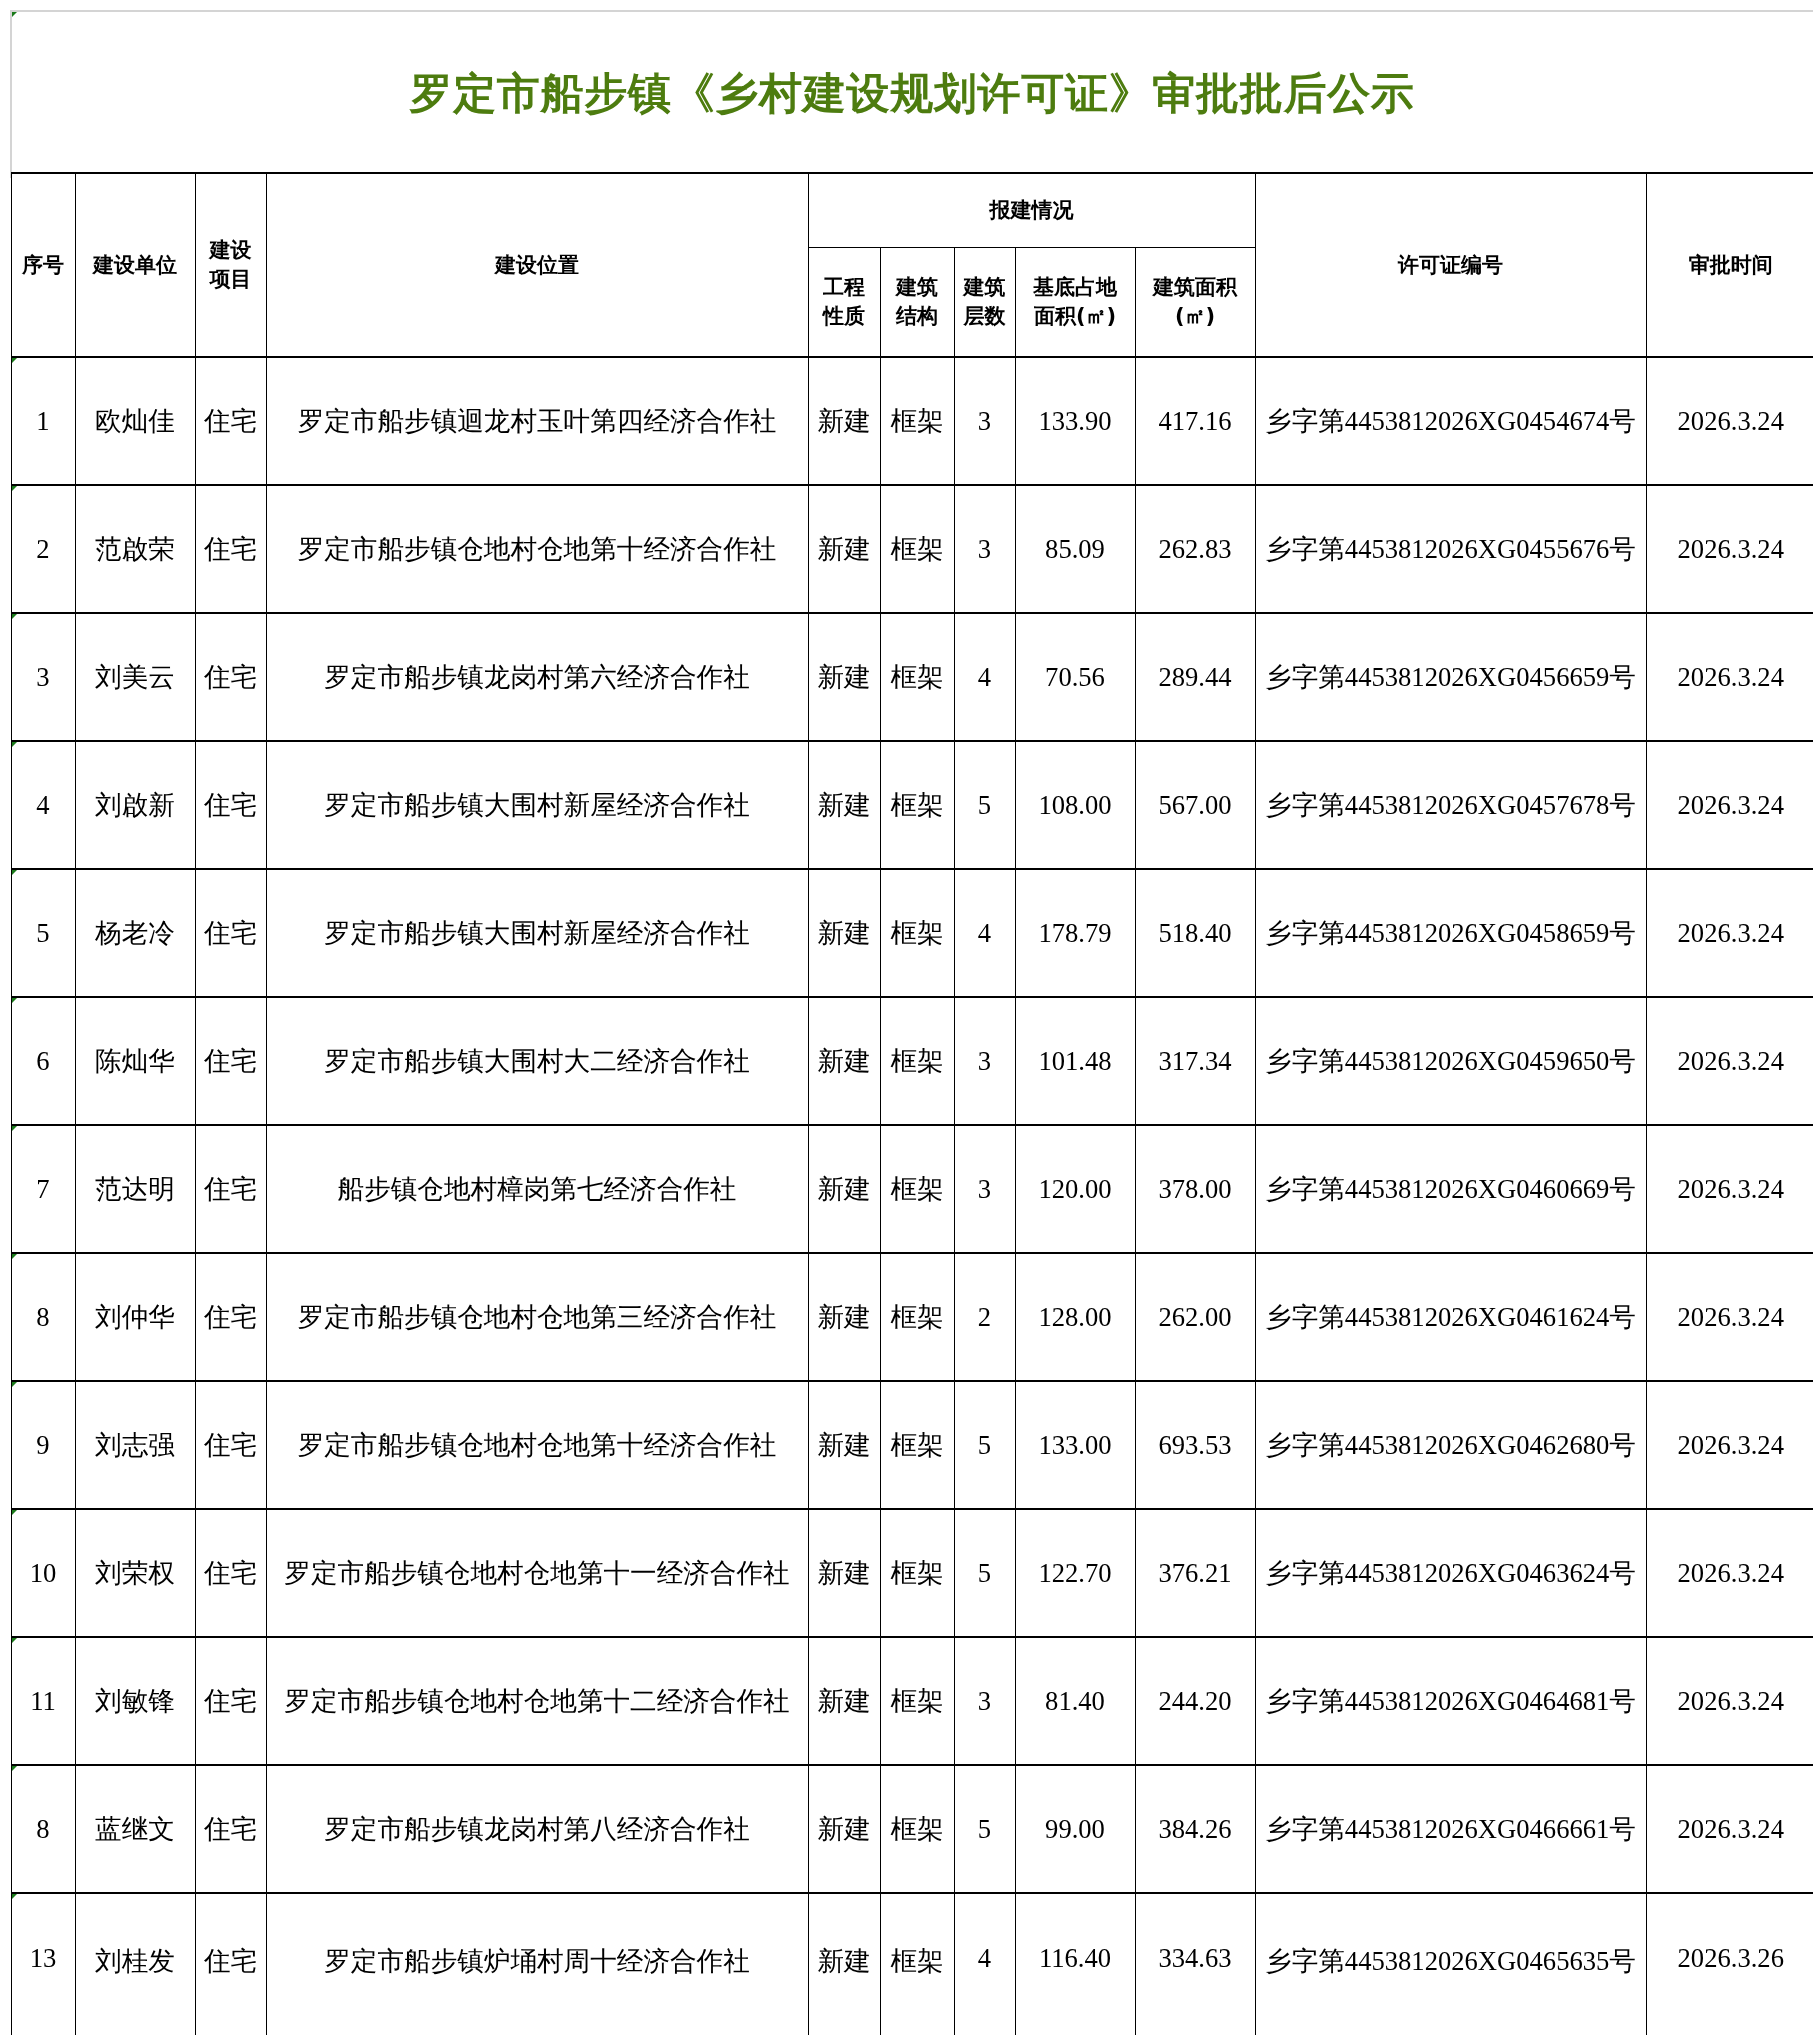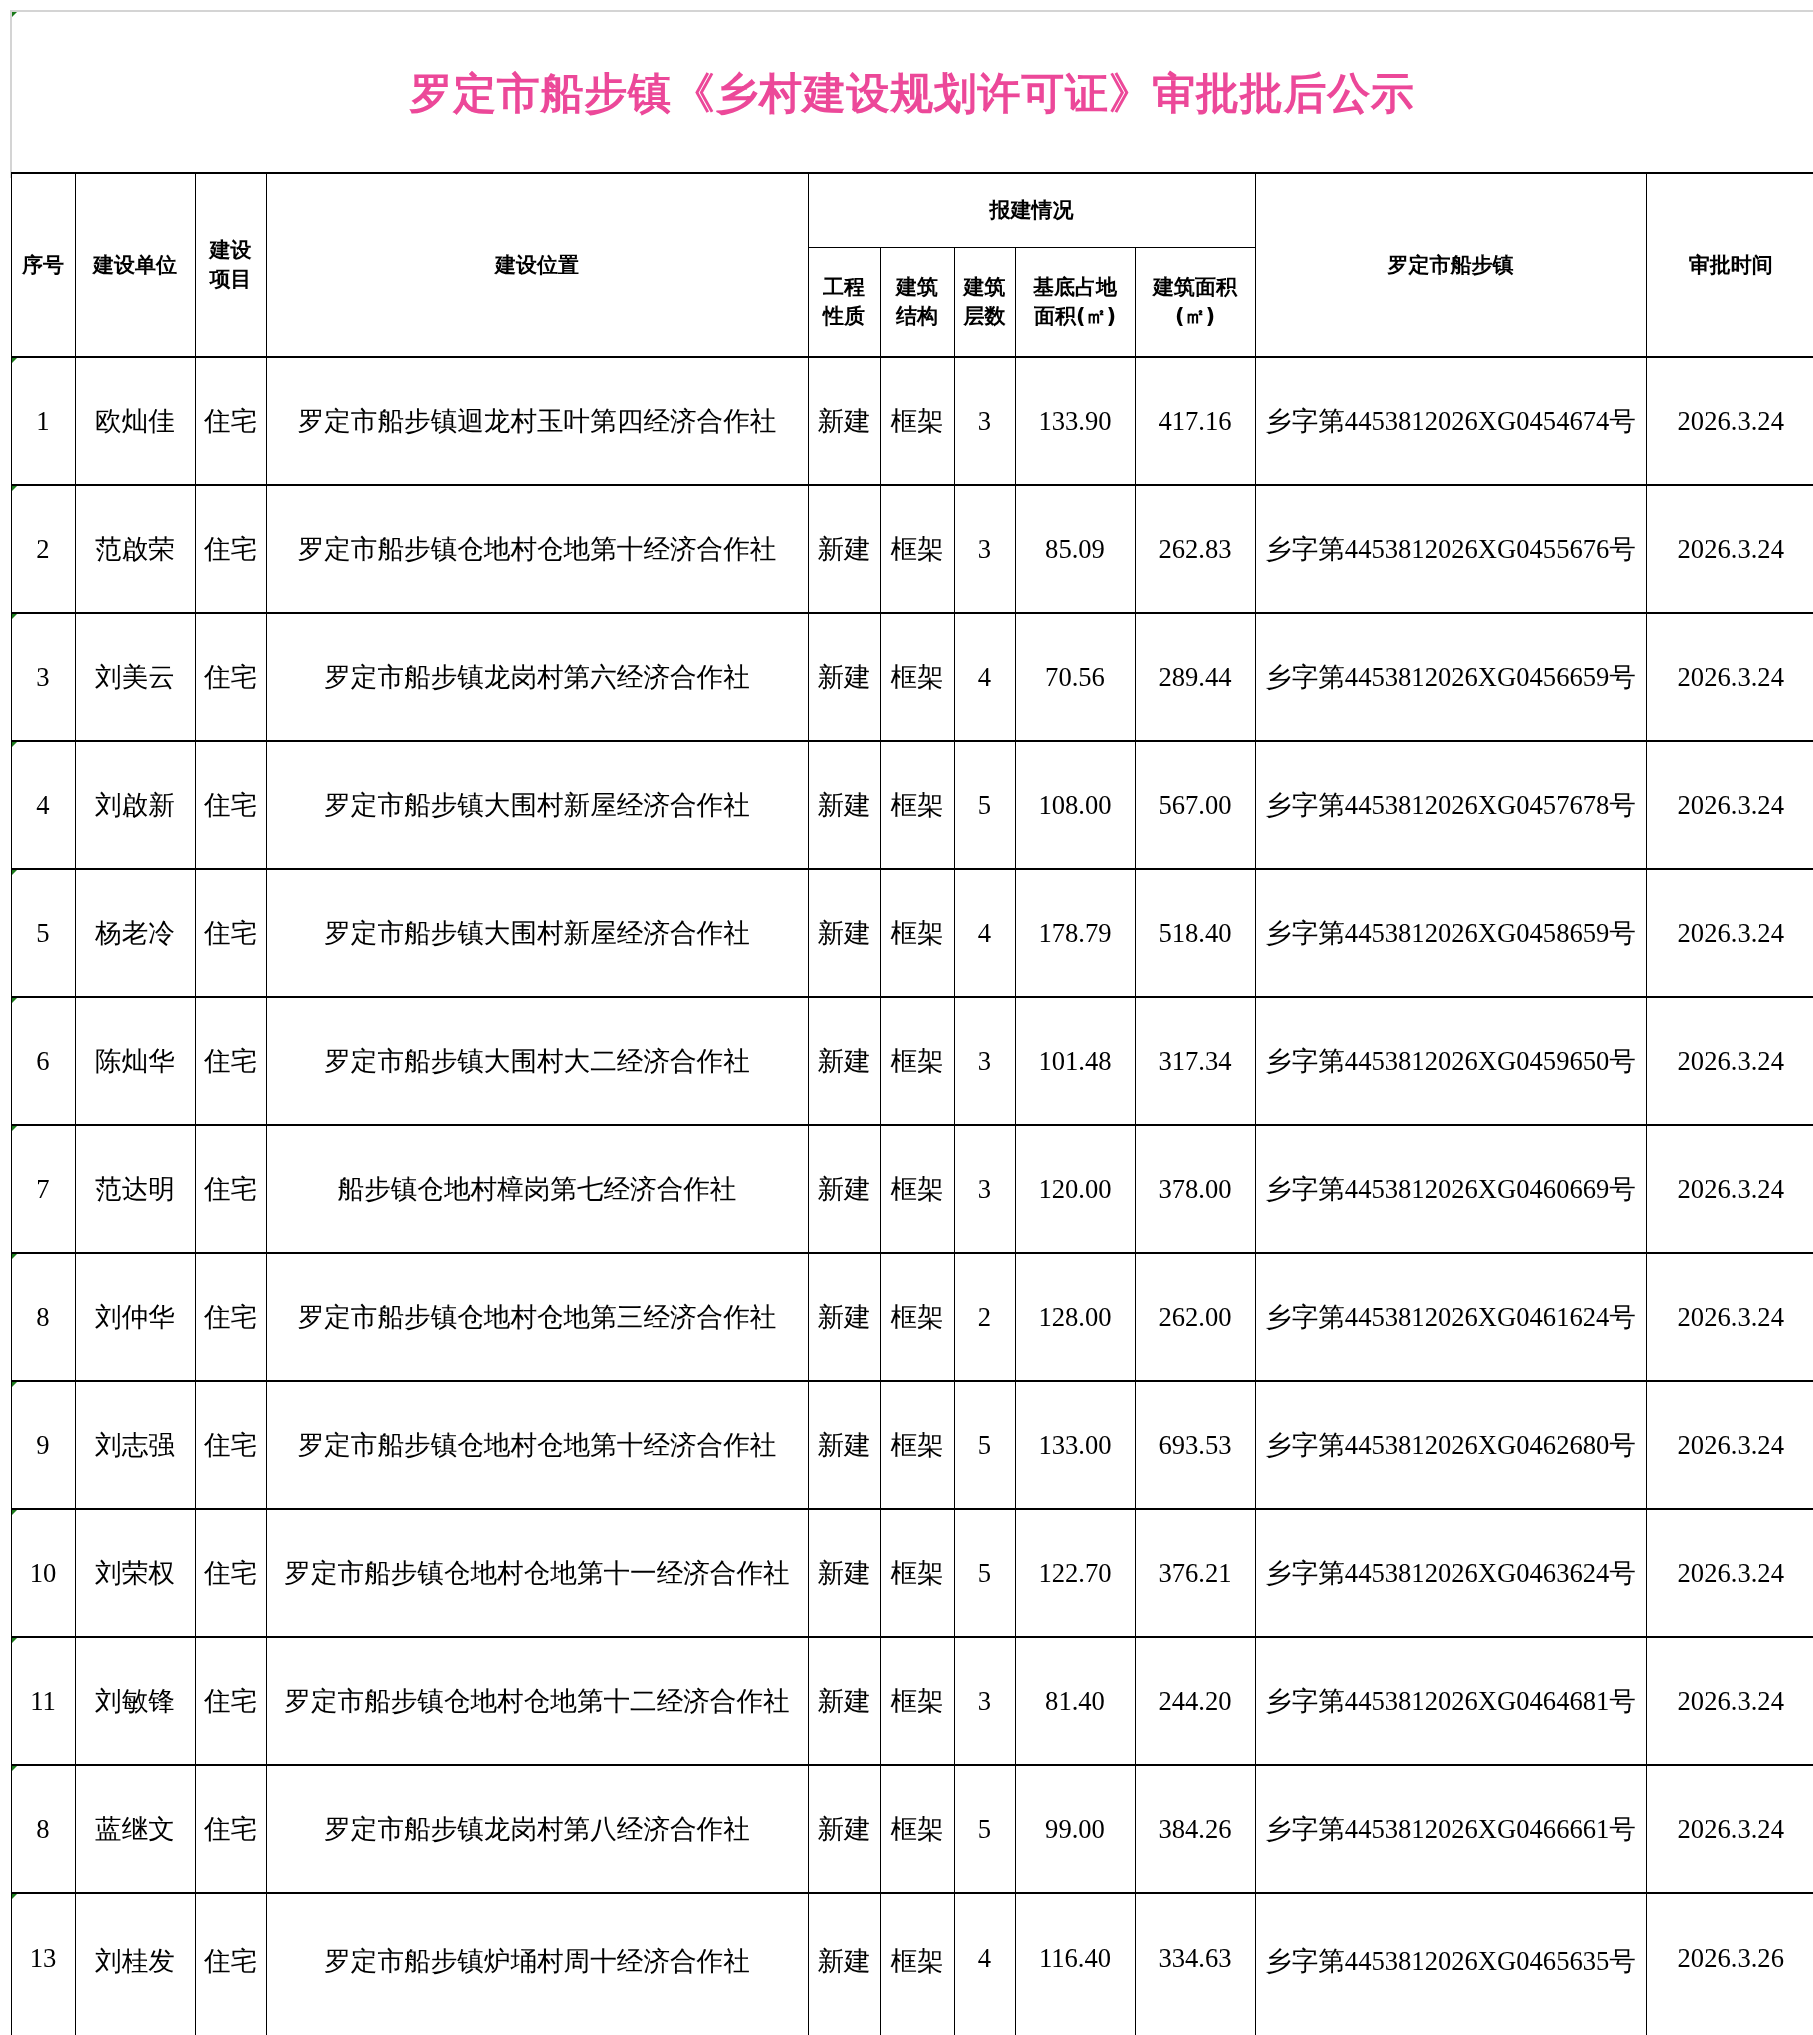--- a/index.html
+++ b/index.html
@@ -4,21 +4,21 @@
 <style>
   html, body { margin: 0; padding: 0; background: #ffffff; }
   body { width: 1814px; height: 2035px; position: relative; overflow: hidden; }
   .frame-top { position: absolute; left: 10.5px; top: 9.8px; width: 1803px; height: 2.1px; background: #d4d4d4; }
   .frame-left { position: absolute; left: 9.8px; top: 9.8px; width: 2.1px; height: 168px; background: #d4d4d4; }
   .corner-mark { position: absolute; left: 12px; top: 12px; width: 0; height: 0;
     border-top: 5.6px solid #1a7a1a; border-right: 5.6px solid transparent; }
   .title {
     position: absolute; left: 10.5px; top: 64px; width: 1803px; text-align: center;
     font-family: "DejaVu Sans", "Liberation Sans", sans-serif; font-weight: bold;
-    font-size: 43px; line-height: 59px; color: #ec4899; letter-spacing: 0.7px;
+    font-size: 43px; line-height: 59px; color: #4d7c0f; letter-spacing: 0.7px;
   }
   table.grid {
     position: absolute; left: 10.5px; top: 172px; border-collapse: collapse;
     table-layout: fixed; width: 1803px;
   }
   table.grid td, table.grid th {
     border: 1.4px solid #000; padding: 0; text-align: center; vertical-align: middle;
     color: #000; overflow: hidden; white-space: nowrap;
   }
   table.grid th {
@@ -63,21 +63,21 @@
   <thead>
     <tr class="h1">
       <th rowspan="2">序号</th>
       <th rowspan="2">建设单位</th>
       <th rowspan="2" class="wrap">
         <div>建设</div>
         <div>项目</div>
       </th>
       <th rowspan="2">建设位置</th>
       <th colspan="5">报建情况</th>
-      <th rowspan="2">罗定市船步镇</th>
+      <th rowspan="2">许可证编号</th>
       <th rowspan="2" class="last">审批时间</th>
     </tr>
     <tr class="h2">
       <th class="wrap">
         <div>工程</div>
         <div>性质</div>
       </th>
       <th class="wrap">
         <div>建筑</div>
         <div>结构</div>

